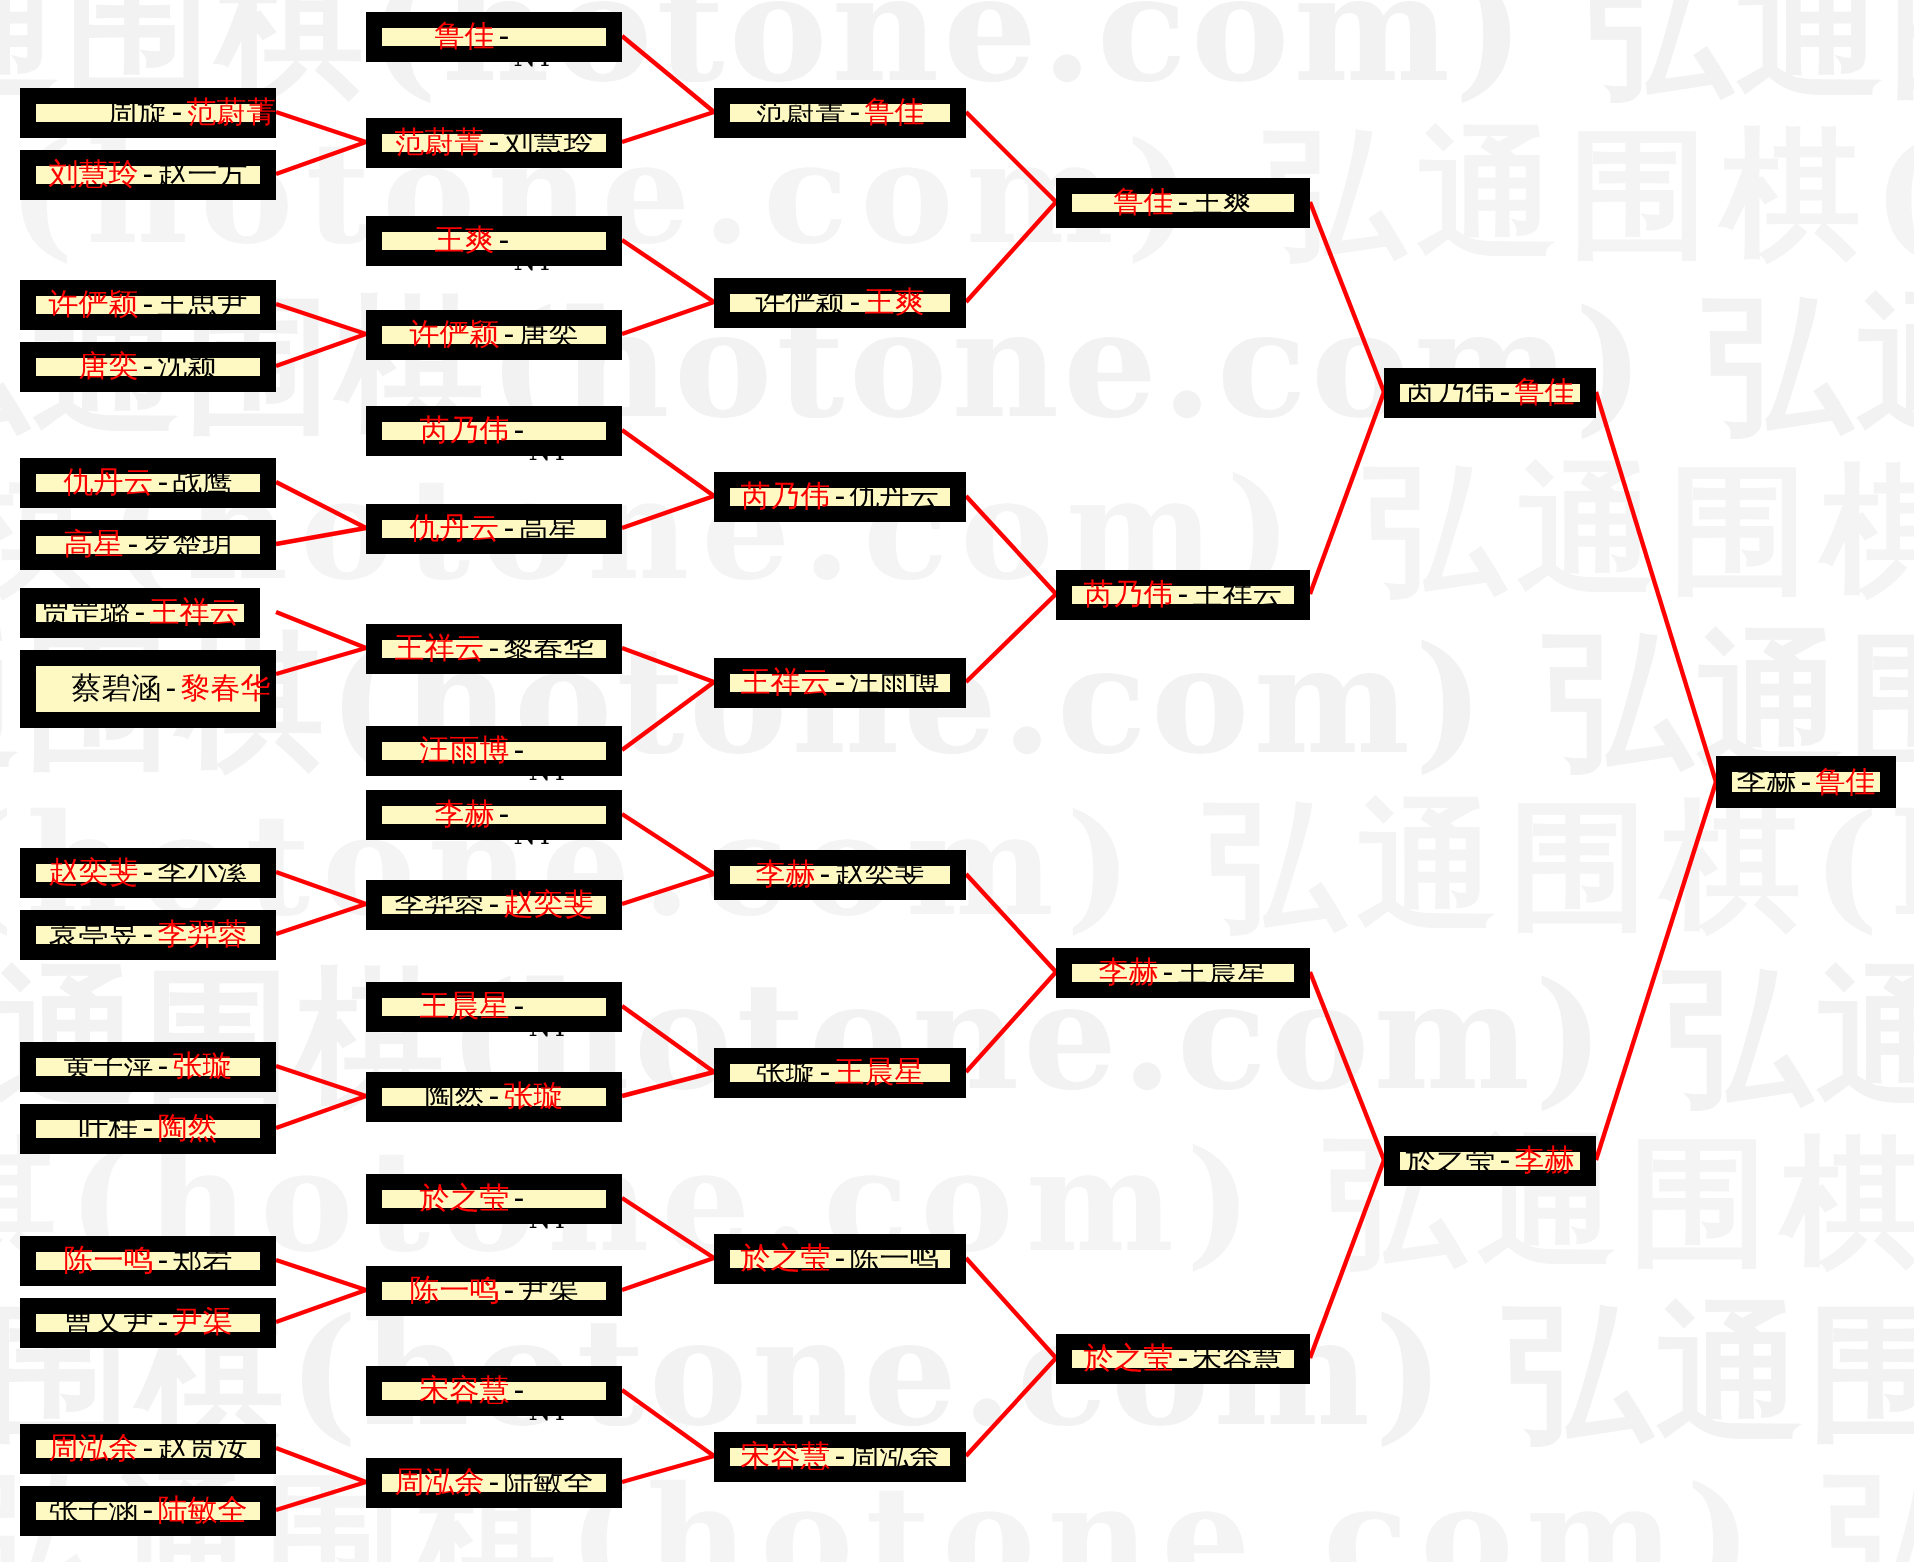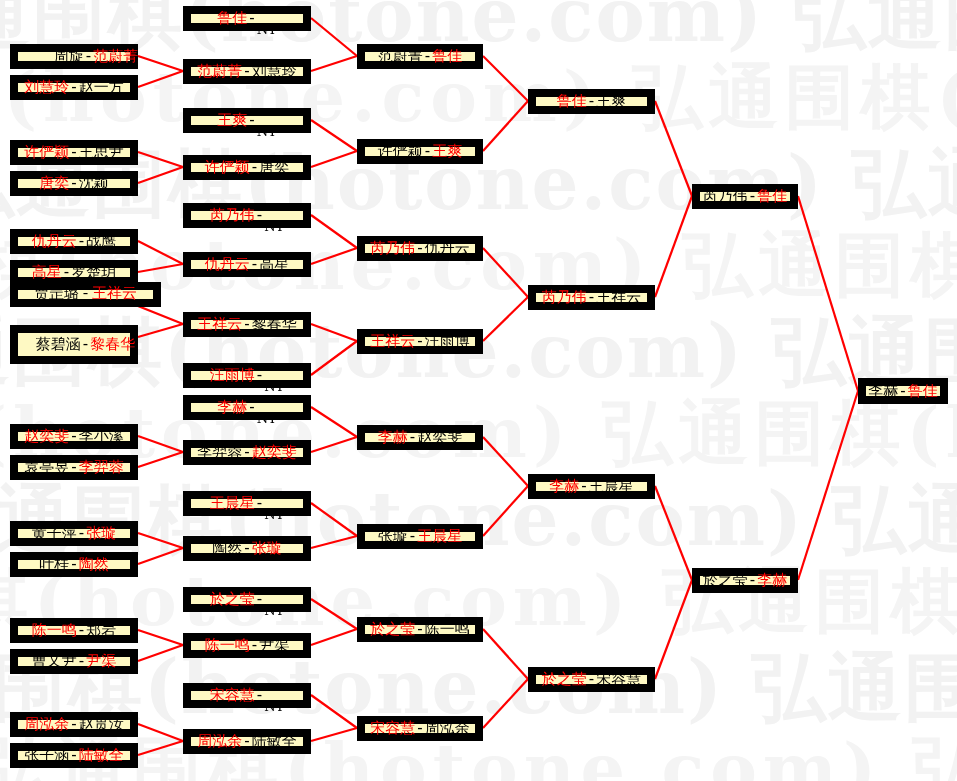--- a/index.html
+++ b/index.html
@@ -151,21 +151,21 @@
       <div class="match" style="left: 10px; top: 229px; width: 128px; height: 25px; border-color: rgb(0, 0, 0);">
         <span class="nm w">仇丹云</span>
         <span class="sep">-</span>
         <span class="nm l">战鹰</span>
       </div>
       <div class="match" style="left: 10px; top: 260px; width: 128px; height: 25px; border-color: rgb(0, 0, 0);">
         <span class="nm w">高星</span>
         <span class="sep">-</span>
         <span class="nm l">罗楚玥</span>
       </div>
-      <div class="match" style="left: 10px; top: 282px; width: 151px; height: 25px; border-color: rgb(0, 0, 0); font-family: Liberation Mono, monospace;">
+      <div class="match" style="left: 10px; top: 294px; width: 120px; height: 25px; border-color: rgb(0, 0, 0);">
         <span class="nm l">贾罡璐</span>
         <span class="sep">-</span>
         <span class="nm w">王祥云</span>
       </div>
       <div class="match" style="left: 10px; top: 325px; width: 128px; height: 39px; border-color: rgb(0, 0, 0); padding-left: 23px;">
         <span class="nm l">蔡碧涵</span>
         <span class="sep">-</span>
         <span class="nm w">黎春华</span>
       </div>
       <div class="match" style="left: 10px; top: 424px; width: 128px; height: 25px; border-color: rgb(0, 0, 0);">

